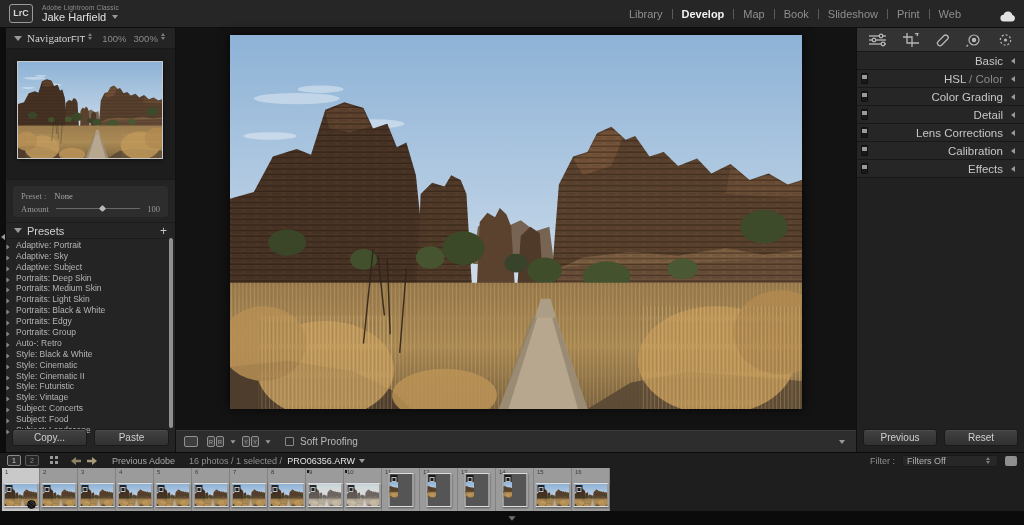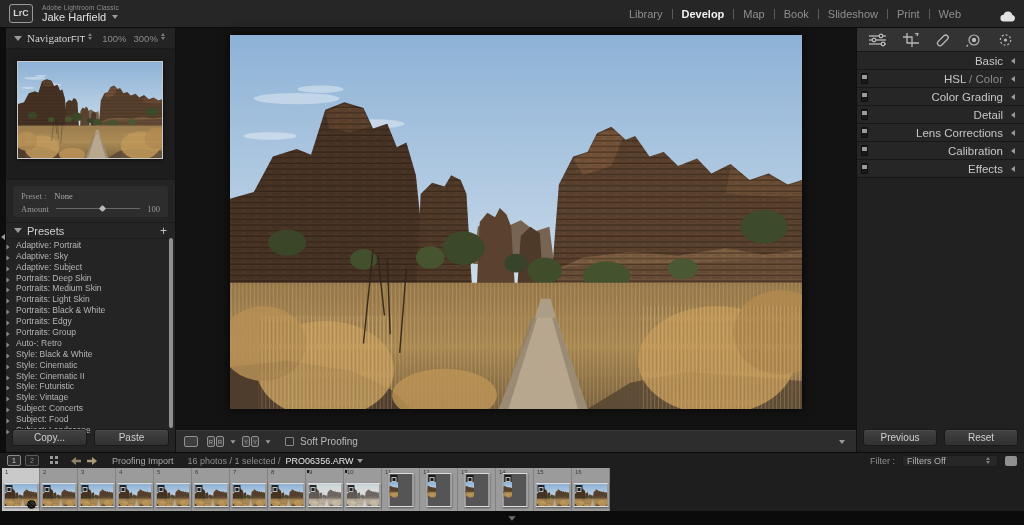--- a/index.html
+++ b/index.html
@@ -523,21 +523,21 @@
     <span class="navarrow">
       <svg width="10" height="8" viewBox="0 0 10 8">
           <polygon points="0,4 5,0 5,2.7 10,2.7 10,5.3 5,5.3 5,8" fill="#8d8265"></polygon>
         </svg>
     </span>
     <span class="navarrow">
       <svg width="10" height="8" viewBox="0 0 10 8">
           <polygon points="10,4 5,0 5,2.7 0,2.7 0,5.3 5,5.3 5,8" fill="#a89c77"></polygon>
         </svg>
     </span>
-    <span class="fs-prev-import">Proofing Import</span>
+    <span class="fs-prev-import">Previous Adobe</span>
     <span class="fs-status">16 photos / 1 selected /</span>
     <span class="fs-file">
       <span>PRO06356.ARW</span>
       <span class="caret"></span>
     </span>
     <span class="fs-right">
       <span class="fs-filter-label">Filter :</span>
       <span class="fs-dropdown">
         <span>Filters Off</span>
         <span class="updown">

